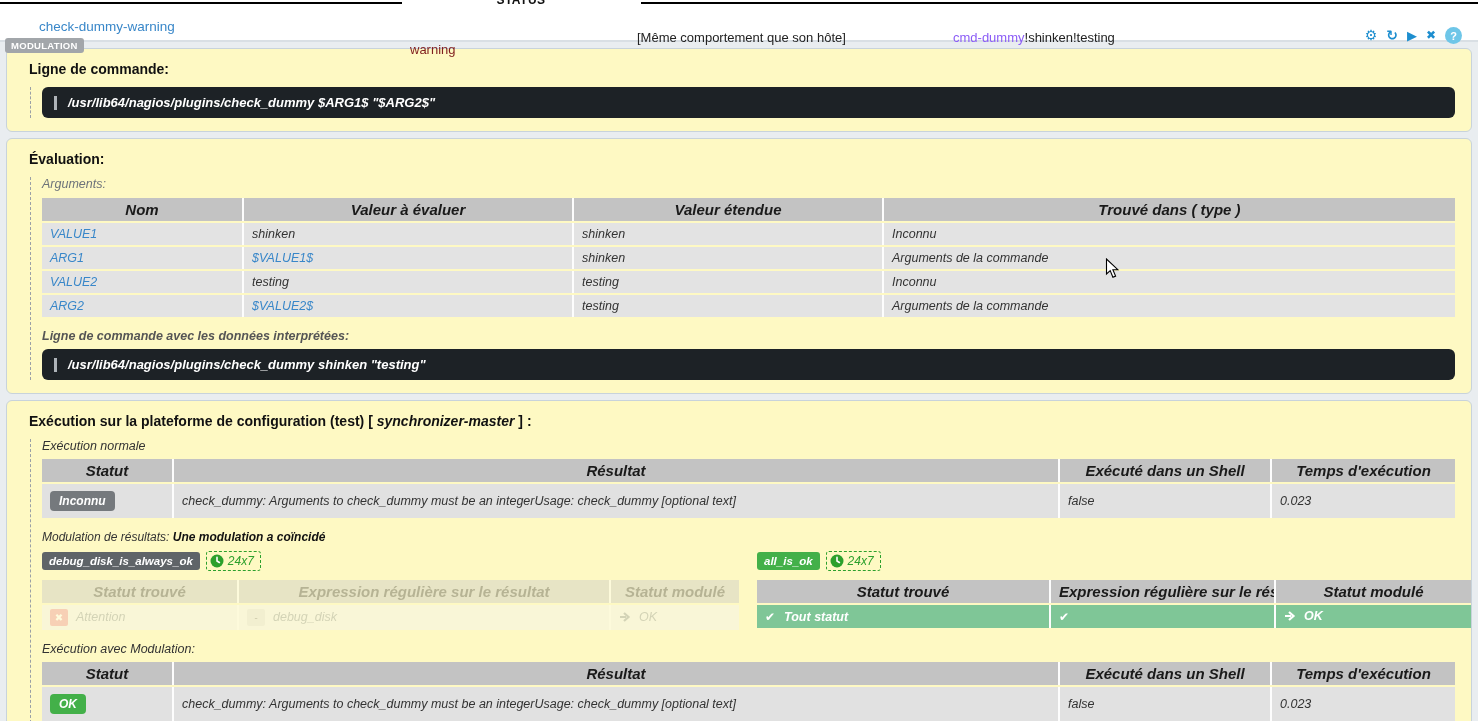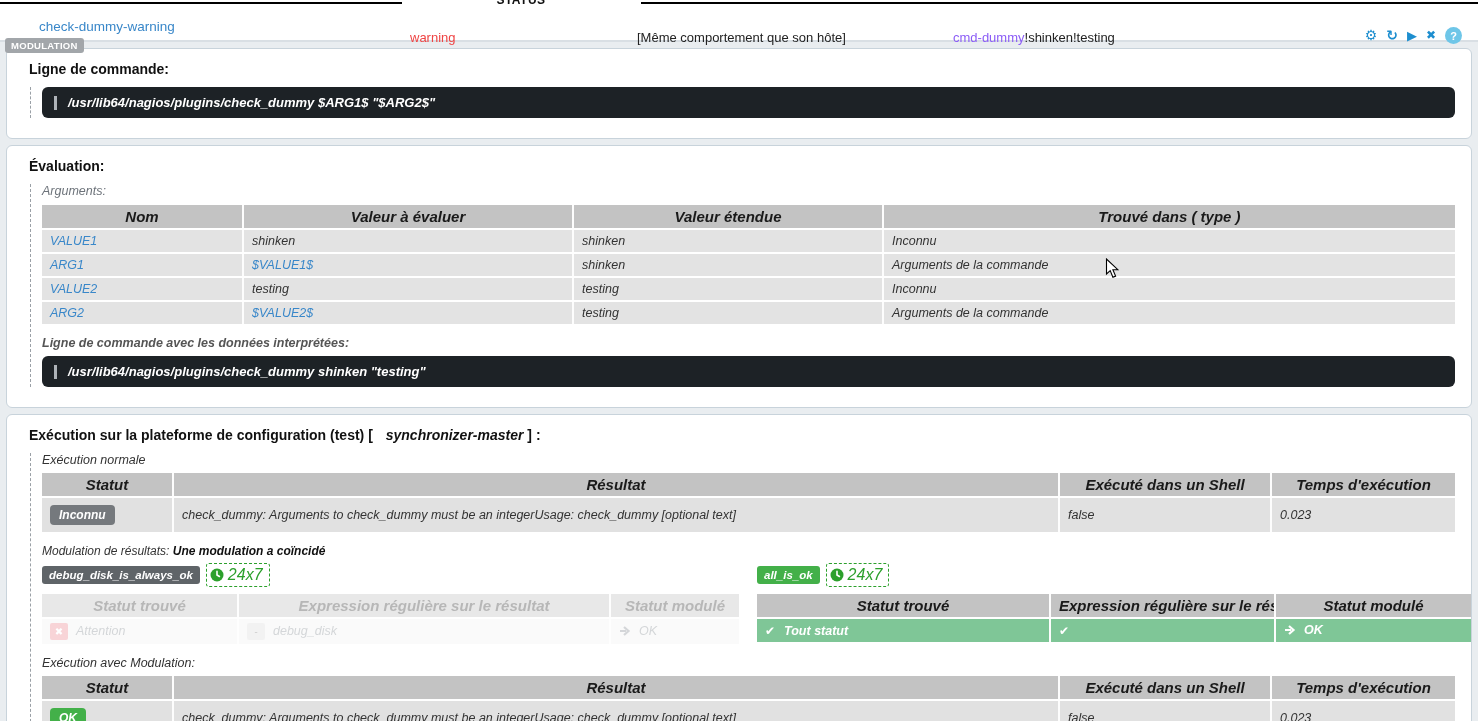--- a/index.html
+++ b/index.html
@@ -12,35 +12,35 @@
   
   .header { position:relative; height:42px; background:#fff; border-bottom:2px solid #d9dfe4; }
   .tabline { position:absolute; top:2px; height:2px; background:#000; }
   .tabline-left  { left:0; width:402px; }
   .tabline-right { left:641px; right:0; }
   .tab-label { position:absolute; left:451px; width:140px; top:-7px; text-align:center;
                font-weight:bold; font-size:12px; letter-spacing:.5px; color:#111; cursor:default; }
   .obj-name { position:absolute; left:5px; top:19px; color:#3987c9; font-size:13.5px; text-decoration:none;margin-left:34px; }
   .type-badge { position:absolute; left:5px; top:38px; background:#a2a6aa; color:#fff;
                 font-size:9.5px; font-weight:bold; letter-spacing:.3px; padding:2px 6px; border-radius:3px; }
-  .status-text { position:absolute; left:410px; top:30px; color:#ef4444; }
+  .status-text { position:absolute; left:410px; top:42px; color:#7f1d1d; }
   .behavior-text { position:absolute; left:637px; top:30px; color:#222; }
   .cmd-text { position:absolute; left:953px; top:30px; color:#222; }
   .cmd-text a { color:#8b5cf6; text-decoration:none; }
   .hicons { position:absolute; right:16px; top:27px; display:flex; align-items:center; gap:9px; }
   .hicon { color:#1d8ecf; font-size:14px; line-height:17px; cursor:pointer; font-weight:bold; }
   .hicon-play { font-size:13px; }
   .hicon-close { font-size:12px; }
   .help-circle { width:17px; height:17px; border-radius:50%; background:#6ec6e8; color:#fff;
                  font-size:11px; font-weight:bold; display:flex; align-items:center; justify-content:center; }
   
-  .panel { margin:6px 6px 6px 6px; background:#ffffff; border:1px solid #c8d3db; border-radius:6px;
-           padding:12px 16px 20px 22px; }
+  .panel { margin:6px 6px 6px 6px; background:#fef9c3; border:1px solid #c8d3db; border-radius:6px;
+           padding:12px 16px 13px 22px; }
   .panel-title { font-size:14px; font-weight:bold; color:#111; margin:0 0 10px 0; }
-  .panel-title em { font-style:italic;margin-left:9px; }
+  .panel-title em { font-style:italic; }
   .dash-box { border-left:1px dashed #9aa0a6; margin-left:1px; padding-left:11px;font-style:italic; }
   
   .cmdbar { background:#1d2226; border-radius:6px; color:#fff; font-weight:bold; font-size:13px;
             padding:8px 12px; display:flex; align-items:center; }
   .tpipe { width:3px; height:14px; background:#aeb3b8; margin-right:11px; flex:none; }
   .sub-label { color:#6d737a; font-size:12.5px; margin:0 0 5px 0; }
   .sub-label-dark { color:#333; font-size:12.5px; margin:2px 0 4px 0; }
   .interp-label { color:#555; font-size:12.5px; font-weight:bold; margin:10px 0 6px 0; }
   
   table { border-collapse:separate; border-spacing:0 2px; width:100%; table-layout:fixed; }
@@ -60,21 +60,21 @@
   .mod-label { margin:10px 0 6px 0; font-size:12px; color:#333; }
   .mod-label b { color:#111; }
   .mod-cols { display:flex; align-items:flex-start; }
   .mod-col-left { width:697px; margin-right:18px; flex:none; }
   .mod-col-right { width:714px; flex:none; }
   .badge-row { display:flex; align-items:center; gap:6px; margin:0 0 6px 0; height:22px;text-align:right; }
   .chip { color:#fff; font-weight:bold; font-size:11.5px; padding:3px 7px; border-radius:3px; cursor:pointer; }
   .chip-dark { background:#5f6468; }
   .chip-green { background:#43b049; }
   .period-chip { display:inline-flex; align-items:center; gap:4px; border:1px dashed #2ca02c;
-                 border-radius:3px; color:#2ca02c; font-size:16px; padding:2px 6px 2px 3px; cursor:pointer; }
+                 border-radius:3px; color:#2ca02c; font-size:12px; padding:2px 6px 2px 3px; cursor:pointer; }
   .tbl-mod td { padding:4px 8px; }
   .tbl-mod-left { opacity:.42; }
   .tbl-mod-left td { background:#f4f4f4; color:#9aa0a5; }
   .tbl-mod-left th { background:#c9c9c9; color:#555; }
   .tbl-mod-right td { background:#7fc697; color:#fff; font-weight:bold; }
   .mini-box { display:inline-block; width:18px; height:17px; text-align:center; line-height:17px;
               border-radius:2px; font-size:10px; vertical-align:middle; margin-right:8px; }
   .mini-pink { background:#ef9aa2; color:#fff; font-weight:bold; }
   .mini-gray { background:#e2e2e2; color:#999; }
   .cell-check { font-size:12px; margin-right:9px; }

